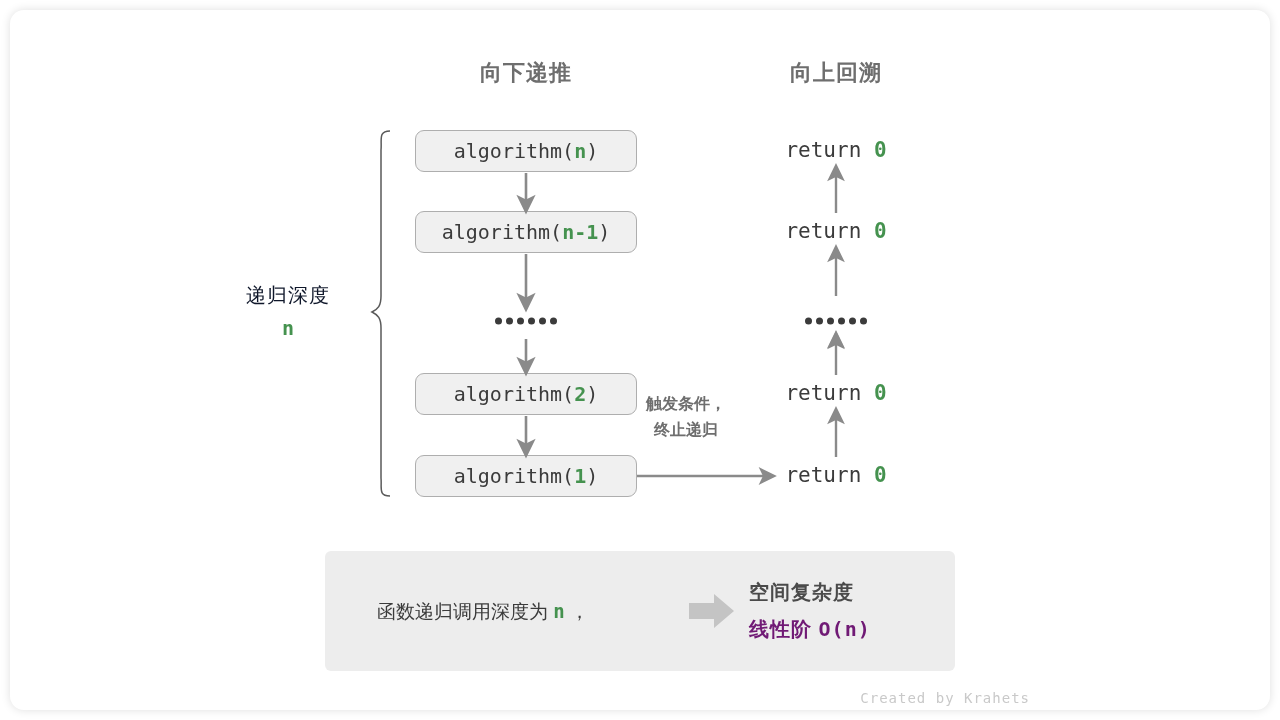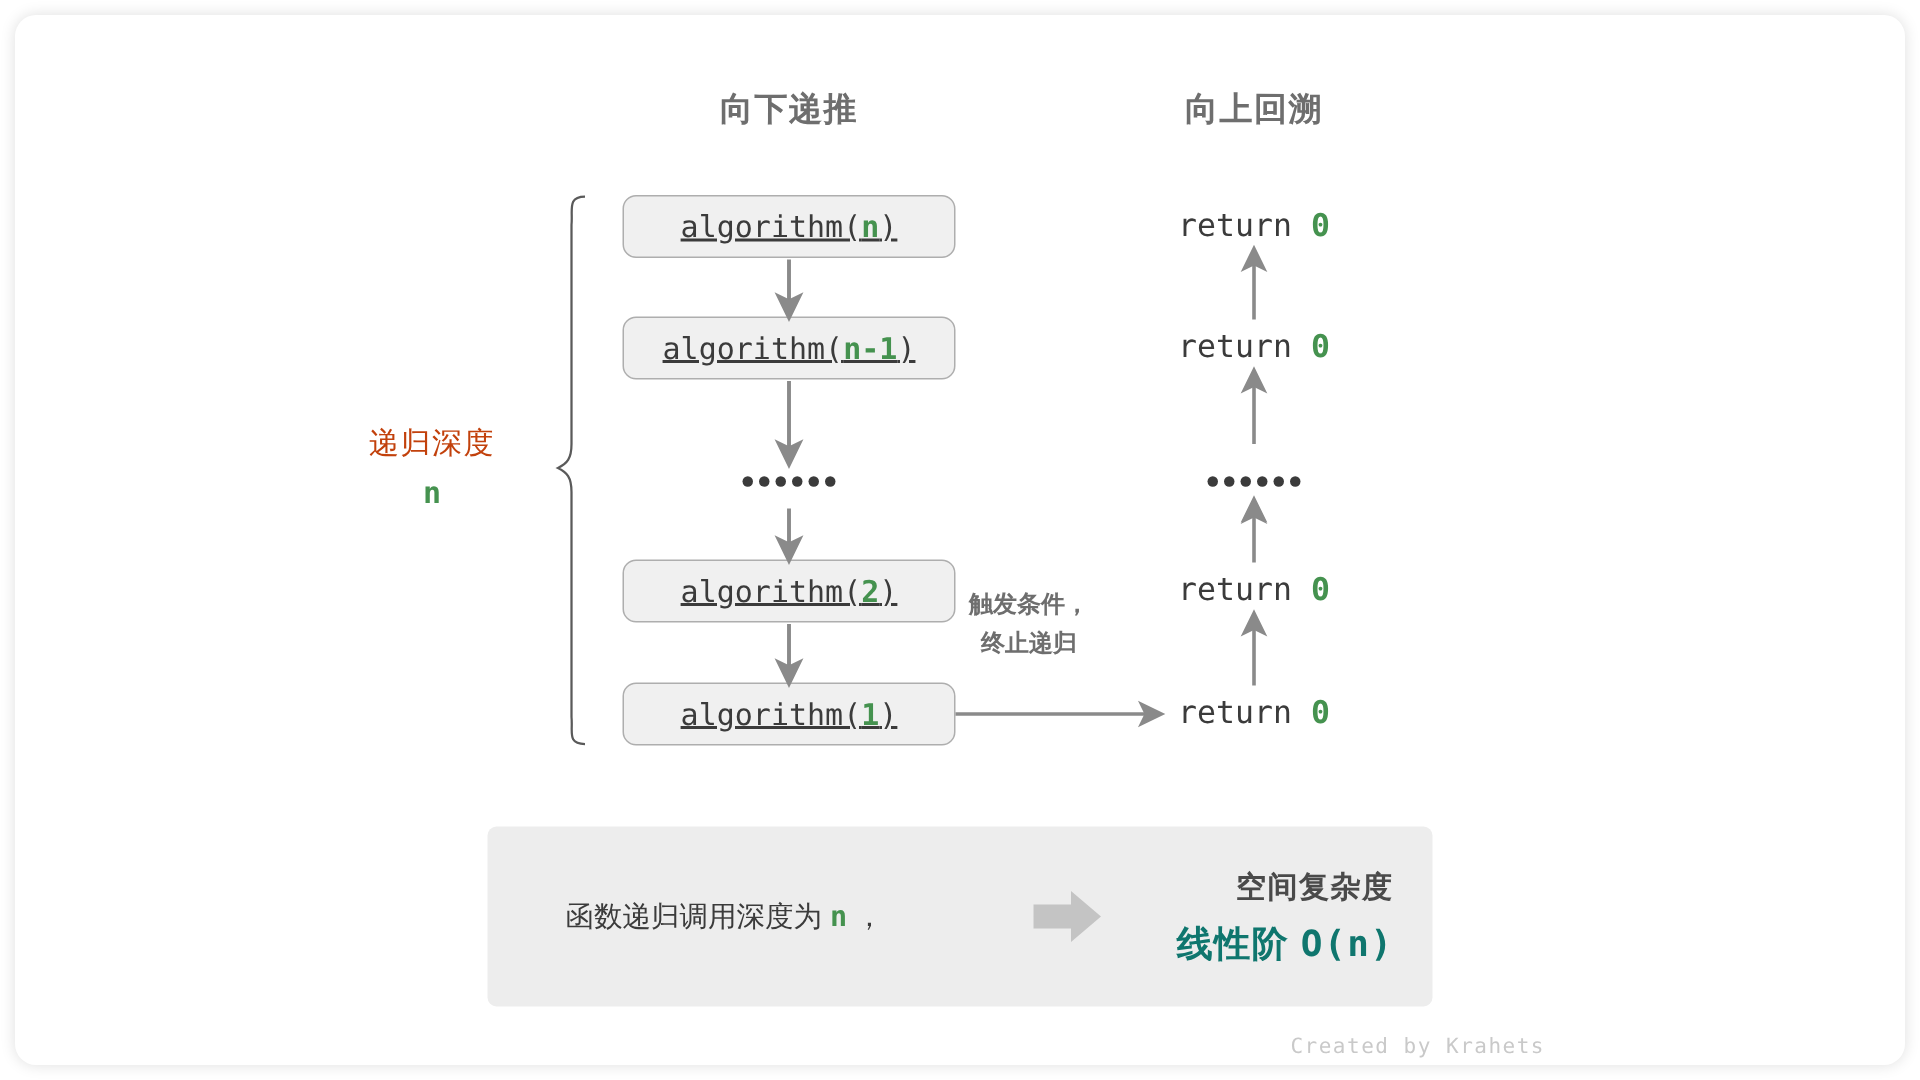--- a/index.html
+++ b/index.html
@@ -54,21 +54,20 @@
     border: 1.6px solid #aeaeae;
     border-radius: 9px;
     display: flex;
     align-items: center;
     justify-content: center;
     font-family: "DejaVu Sans Mono", monospace;
     font-size: 20px;
     color: #3b3b3b;
     transform: translateX(-50%);
     white-space: nowrap;
-    text-decoration: underline;
   }
   .callbox .arg {
     color: #45924f;
     font-weight: bold;
   }
 
   
   .retlabel {
     position: absolute;
     font-family: "DejaVu Sans Mono", monospace;
@@ -120,21 +119,21 @@
   
   .depth-label {
     position: absolute;
     text-align: center;
     transform: translateX(-50%);
     white-space: nowrap;
   }
   .depth-label .title {
     display: block;
     font-size: 20px;
-    color: #c2410c;
+    color: #0f172a;
     letter-spacing: 1px;
   }
   .depth-label .val {
     display: block;
     margin-top: 7px;
     font-family: "DejaVu Sans Mono", monospace;
     font-size: 20px;
     font-weight: bold;
     color: #45924f;
   }
@@ -169,36 +168,36 @@
     font-family: "DejaVu Sans Mono", monospace;
   }
   #summary-arrow {
     width: 74px;
     display: flex;
     align-items: center;
     justify-content: center;
   }
   #summary-right {
     flex: 1;
-    text-align: right;
+    text-align: left;
     padding-right: 26px;
     line-height: 37px;
   }
   #summary-right .cap {
     display: block;
     font-size: 20px;
     font-weight: bold;
     color: #4a4a4a;
     letter-spacing: 1px;
   }
   #summary-right .res {
     display: block;
-    font-size: 24px;
-    font-weight: bold;
-    color: #0f766e;
+    font-size: 20px;
+    font-weight: bold;
+    color: #701a75;
     letter-spacing: 1px;
   }
   #summary-right .res .mono {
     font-family: "DejaVu Sans Mono", monospace;
   }
 
   
   #credit {
     position: absolute;
     right: 22px;

